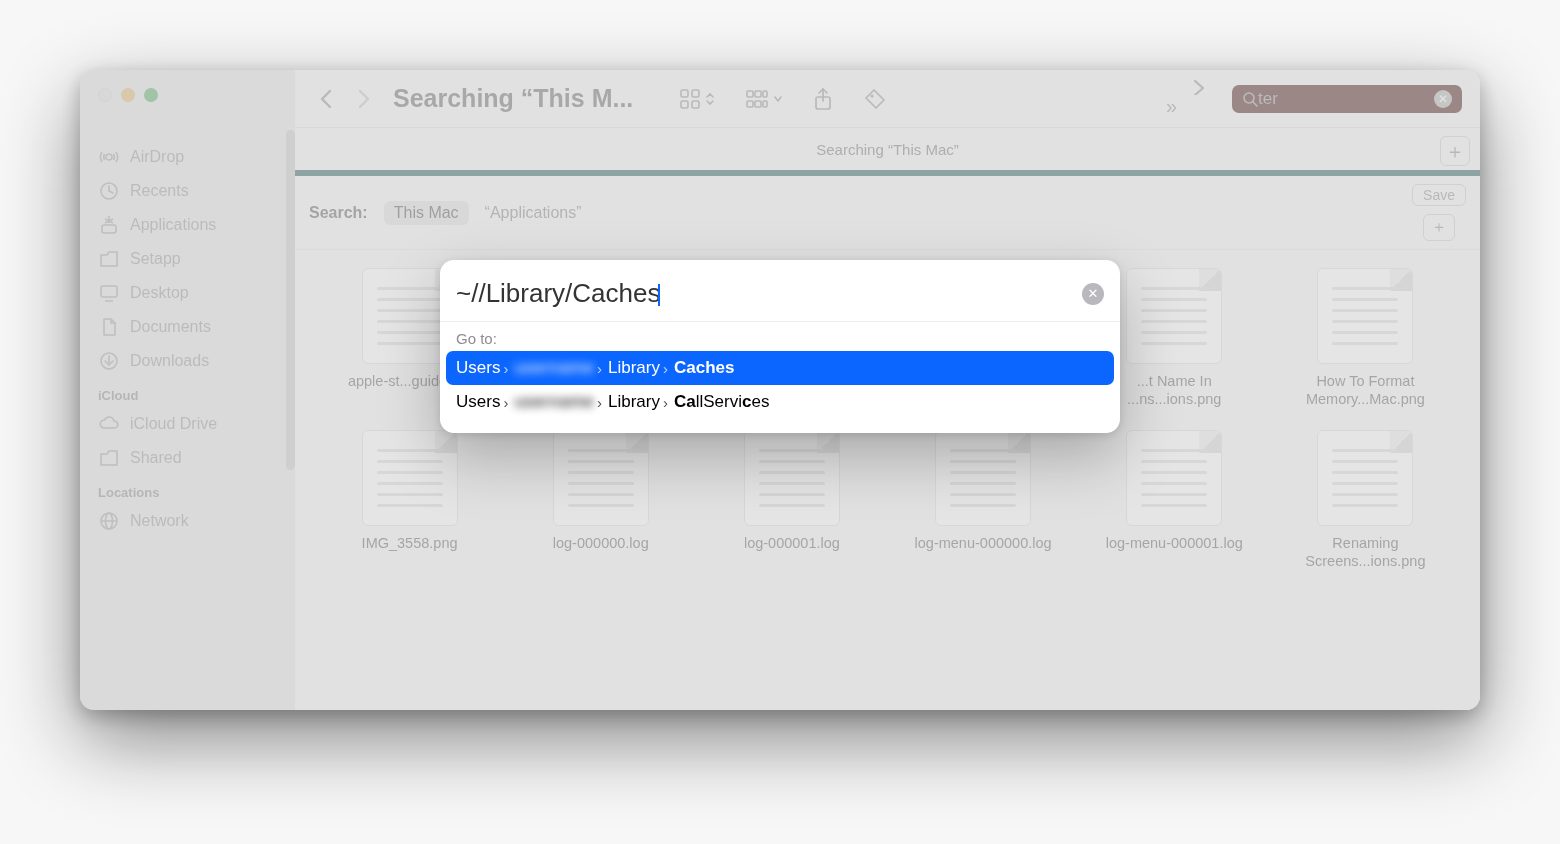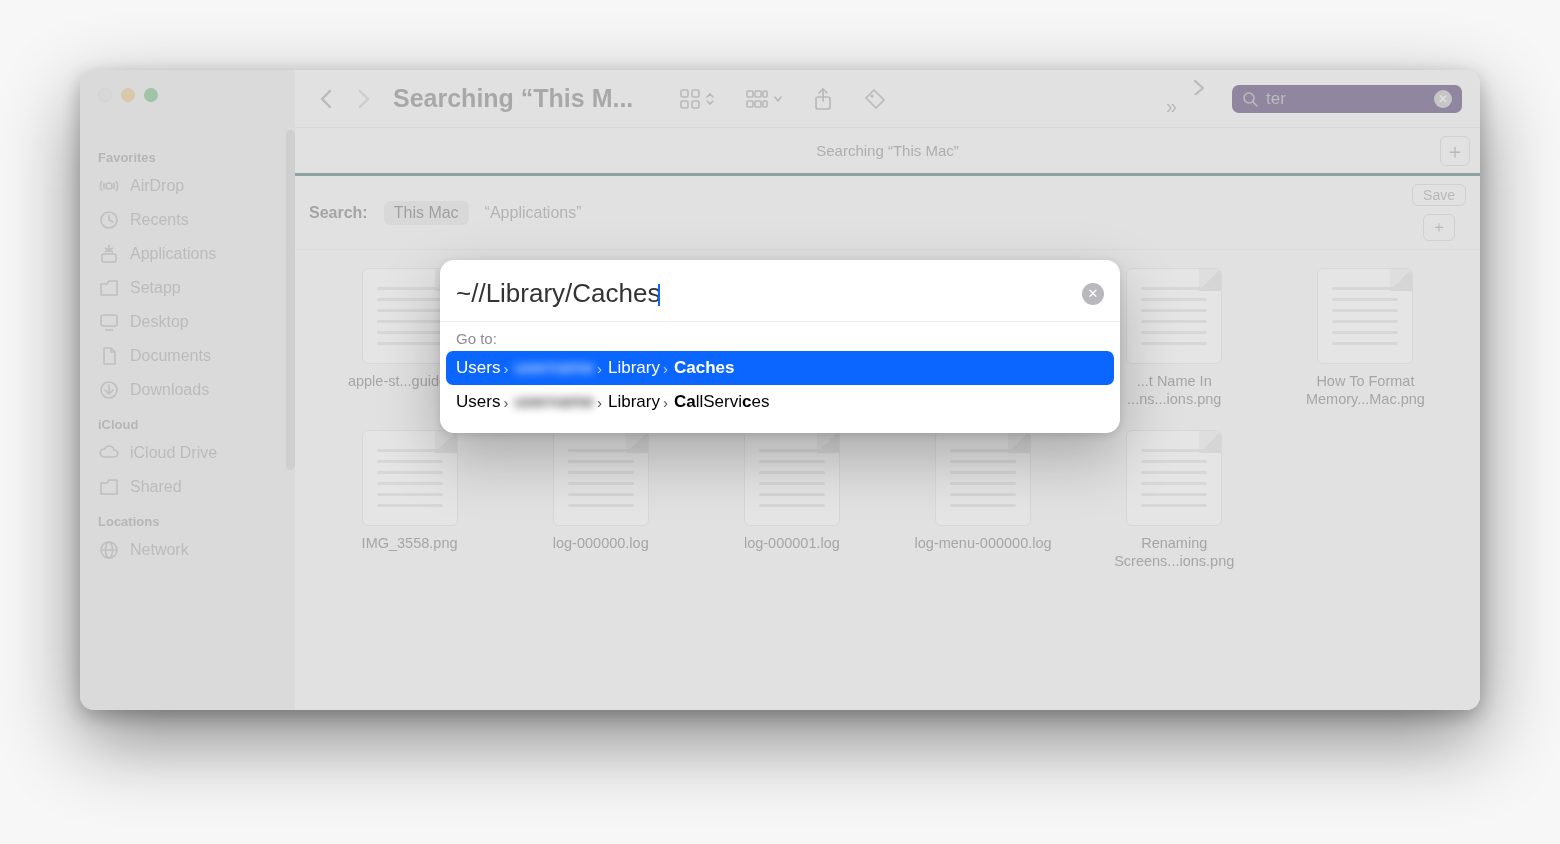--- a/index.html
+++ b/index.html
@@ -31,24 +31,24 @@
   .sb-scroll { position:absolute; right:0; top:60px; width:9px; height:340px; background:#ccccce; border-radius:5px;}
 
   .main { flex:1; display:flex; flex-direction:column; background:#F7F7F8; position:relative; z-index:2;}
   .toolbar { height:58px; display:flex; align-items:center; gap:22px; padding:0 18px; border-bottom:1px solid #e3e3e4;}
   .nav-arrows { display:flex; gap:24px; color:#9b9ba0; font-size:22px; padding-left:6px;}
   .title { font-size:25px; font-weight:600; color:#747478;}
   .tb-icongrp { display:flex; gap:30px; align-items:center; color:#9b9ba0; font-size:18px; margin-left:24px;}
   .icbox { display:flex; align-items:center; gap:4px;}
   .spacer { flex:1; }
   .chev { color:#9b9ba0; font-size:20px;}
-  .searchfield { display:flex; align-items:center; gap:8px; background:#4c1d95; border-radius:7px; padding:4px 10px; width:230px; color:#9f9fa4; font-size:17px;}
+  .searchfield { display:flex; align-items:center; background:#7f1d1d; border-radius:7px; padding:4px 10px; width:230px; color:#9f9fa4; font-size:17px;}
   .searchfield .sx { margin-left:auto; width:18px; height:18px; border-radius:50%; background:#b9b9bd; display:flex; align-items:center; justify-content:center; color:#fff; font-size:12px;}
 
-  .subhead { height:48px; display:flex; align-items:center; justify-content:center; font-size:15px; color:#808084; border-bottom:3px solid #0f766e; position:relative;}
+  .subhead { height:48px; display:flex; align-items:center; justify-content:center; font-size:15px; color:#808084; border-bottom:6px solid #0f766e; position:relative;}
   .subhead .plusbtn { position:absolute; right:10px; top:8px; width:30px; height:30px; border:1px solid #cfcfd2; border-radius:6px; display:flex; align-items:center; justify-content:center; color:#9a9a9e; font-size:20px;}
 
   .scoperow { display:flex; align-items:center; gap:16px; padding:8px 14px; font-size:16px; color:#7d7d81; border-bottom:1px solid #e9e9ea;}
   .scoperow .lbl{font-weight:600; color:#6b6b6f;}
   .scope-selected{ background:#e2e2e5; padding:3px 10px; border-radius:6px; color:#5f5f63;}
   .scopeq { color:#8e8e92;}
   .scope-right { margin-left:auto; display:flex; gap:8px; align-items:center;flex-direction:column;}
   .savebox,.plusbox{ border:1px solid #cfcfd2; border-radius:6px; padding:2px 10px; color:#9a9a9e; font-size:14px;}
   .plusbox{ padding:2px 7px; font-size:16px;}
 
@@ -84,21 +84,20 @@
   <div class="window window-dim-filter">
     <div class="traffic">
       <div class="tl red"></div>
       <div class="tl yellow"></div>
       <div class="tl green"></div>
     </div>
 
     <div class="sidebar">
       <div class="sb-scroll"></div>
       <div id="sb-root">
-          <div class="sb-section">Favorites</div>
           <div class="sb-item">
             <span class="ic">
               <svg width="22" height="22" viewBox="0 0 22 22">
                 <g fill="none" stroke="#a6a8ae" stroke-width="1.6">
                   <circle cx="11" cy="11" r="3"></circle>
                   <path d="M4 16a9 9 0 0 1 0-10"></path>
                   <path d="M18 6a9 9 0 0 1 0 10"></path>
                   <path d="M6.5 14a6 6 0 0 1 0-6"></path>
                   <path d="M15.5 8a6 6 0 0 1 0 6"></path>
                 </g>
@@ -386,20 +385,32 @@
           <div class="file">
             <div class="thumb">
               <div class="fold"></div>
               <div class="docline" style="top: 18px;"></div>
               <div class="docline" style="top: 29px;"></div>
               <div class="docline" style="top: 40px;"></div>
               <div class="docline" style="top: 51px;"></div>
               <div class="docline" style="top: 62px;"></div>
               <div class="docline" style="top: 73px;"></div>
             </div>
+            <div class="fname">log-menu-000001.log</div>
+          </div>
+          <div class="file">
+            <div class="thumb">
+              <div class="fold"></div>
+              <div class="docline" style="top: 18px;"></div>
+              <div class="docline" style="top: 29px;"></div>
+              <div class="docline" style="top: 40px;"></div>
+              <div class="docline" style="top: 51px;"></div>
+              <div class="docline" style="top: 62px;"></div>
+              <div class="docline" style="top: 73px;"></div>
+            </div>
             <div class="fname">Renaming Screens...ions.png</div>
           </div>
         </div>
     </div>
 
     <div class="scrim"></div>
   </div>
 
   <div class="goto">
     <div class="goto-input-row">

